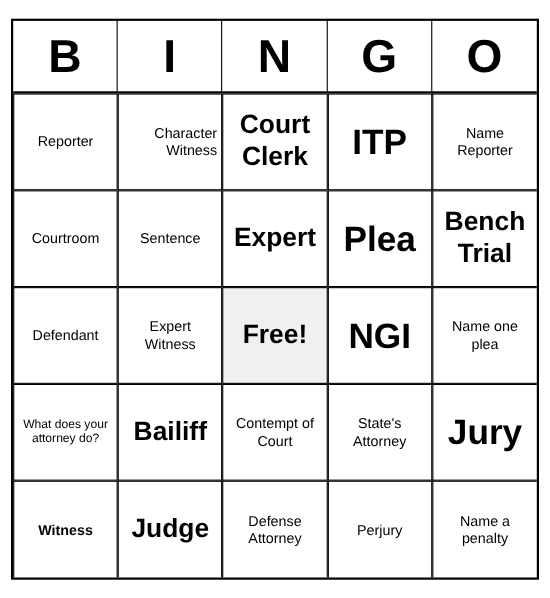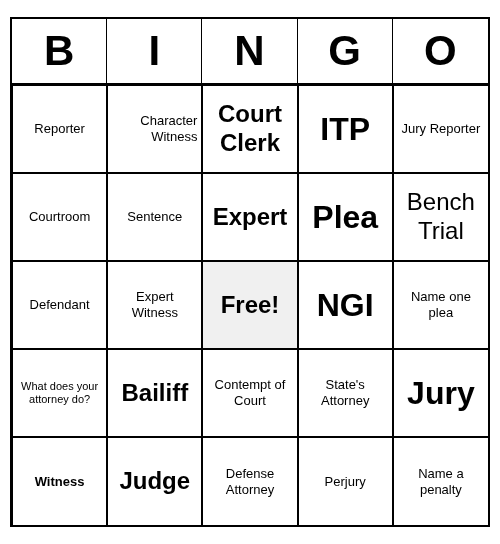--- a/index.html
+++ b/index.html
@@ -65,36 +65,36 @@
       <div class="bingo-cell">
         <span style="font-size: 13px; font-weight: normal; line-height: 1.2; text-align: right;">Character Witness</span>
       </div>
       <div class="bingo-cell">
         <span style="font-size: 24px; font-weight: bold; line-height: 1.2; text-align: center;">Court Clerk</span>
       </div>
       <div class="bingo-cell">
         <span style="font-size: 32px; font-weight: bold; line-height: 1.2; text-align: center;">ITP</span>
       </div>
       <div class="bingo-cell">
-        <span style="font-size: 13px; font-weight: normal; line-height: 1.2; text-align: center;">Jury Reporter</span>
+        <span style="font-size: 13px; font-weight: normal; line-height: 1.2; text-align: center;">Name Reporter</span>
       </div>
       <div class="bingo-cell">
         <span style="font-size: 13px; font-weight: normal; line-height: 1.2; text-align: center;">Courtroom</span>
       </div>
       <div class="bingo-cell">
         <span style="font-size: 13px; font-weight: normal; line-height: 1.2; text-align: center;">Sentence</span>
       </div>
       <div class="bingo-cell">
         <span style="font-size: 24px; font-weight: bold; line-height: 1.2; text-align: center;">Expert</span>
       </div>
       <div class="bingo-cell">
         <span style="font-size: 32px; font-weight: bold; line-height: 1.2; text-align: center;">Plea</span>
       </div>
       <div class="bingo-cell">
-        <span style="font-size: 24px; font-weight: normal; line-height: 1.2; text-align: center;">Bench Trial</span>
+        <span style="font-size: 24px; font-weight: bold; line-height: 1.2; text-align: center;">Bench Trial</span>
       </div>
       <div class="bingo-cell">
         <span style="font-size: 13px; font-weight: normal; line-height: 1.2; text-align: left;">Defendant</span>
       </div>
       <div class="bingo-cell">
         <span style="font-size: 13px; font-weight: normal; line-height: 1.2; text-align: center;">Expert Witness</span>
       </div>
       <div class="bingo-cell" style="background-color: rgb(240, 240, 240);">
         <span style="font-size: 24px; font-weight: bold; line-height: 1.2; text-align: center;">Free!</span>
       </div>

